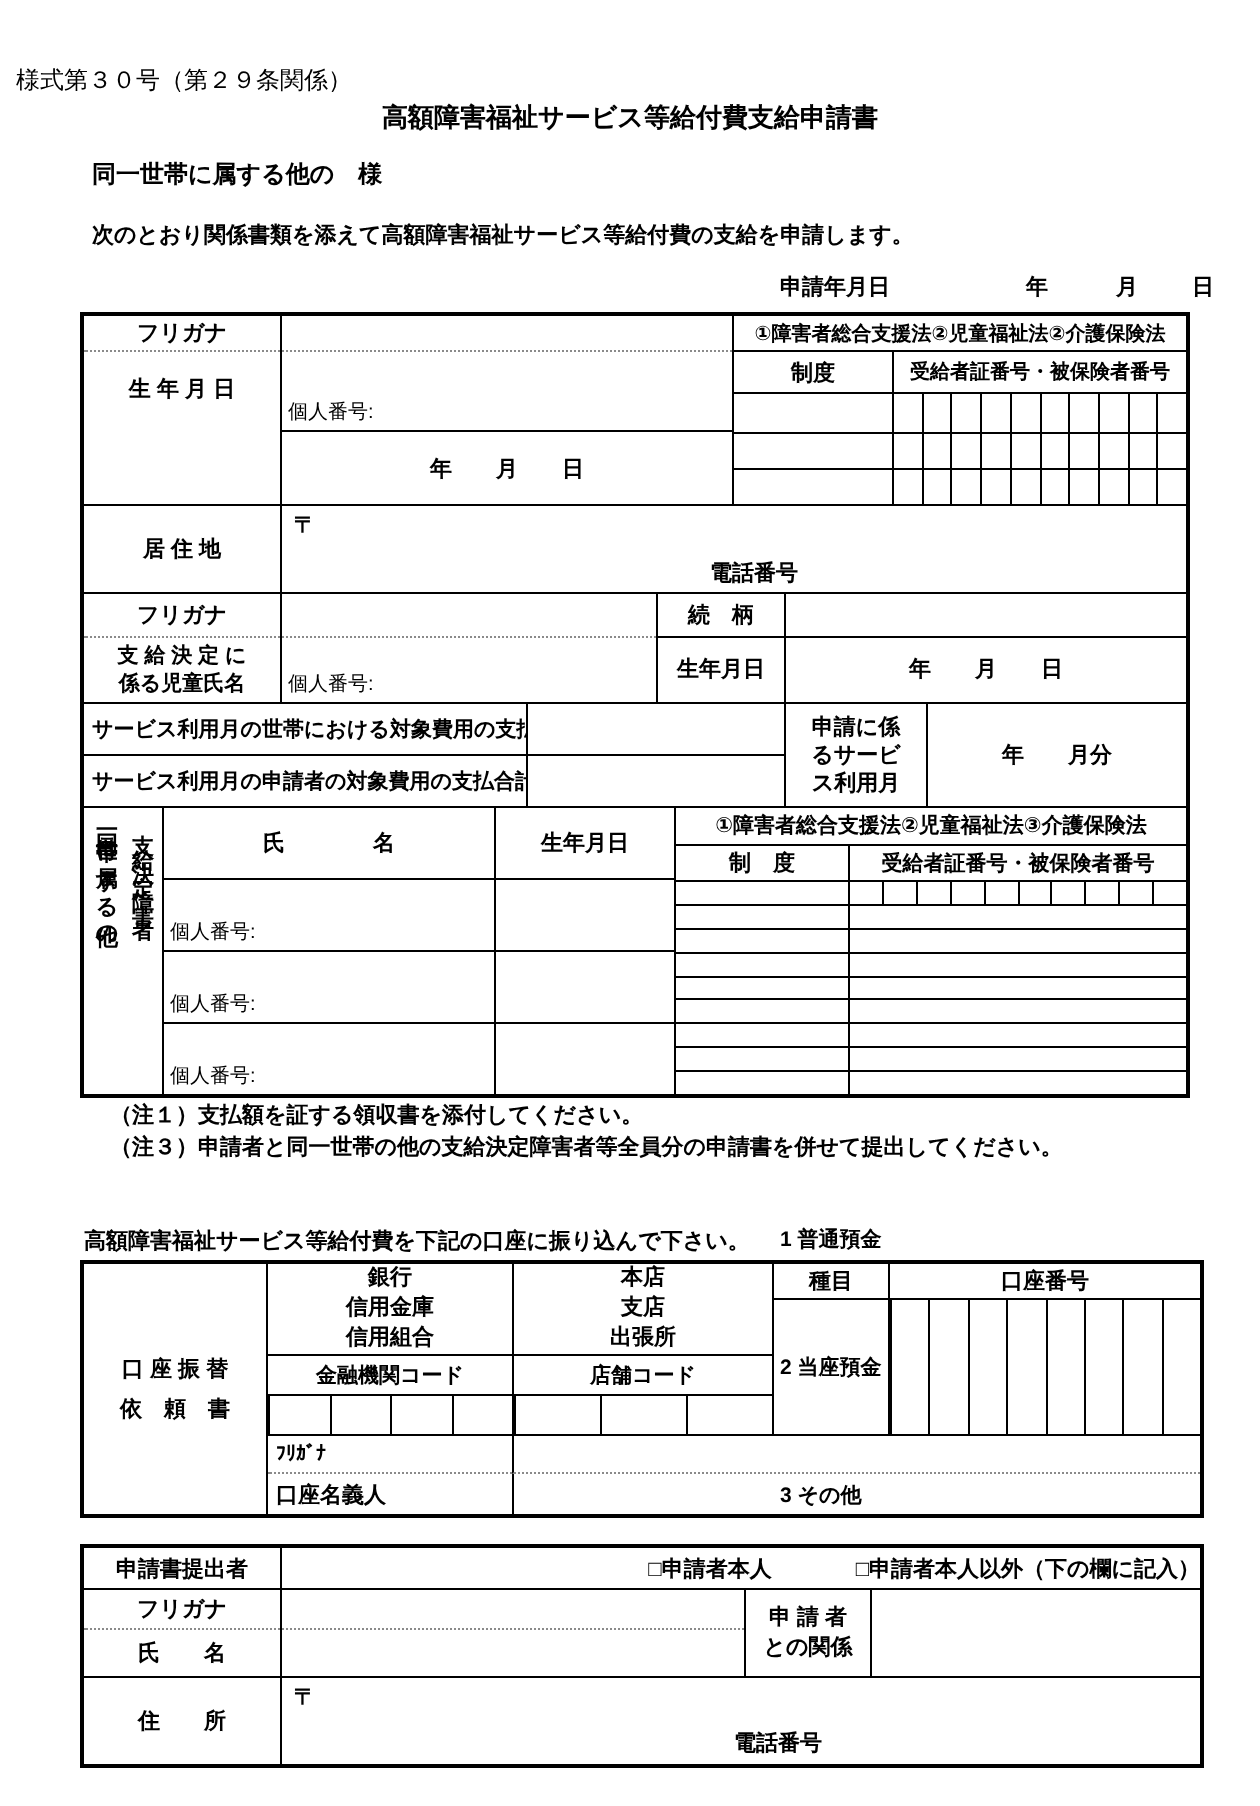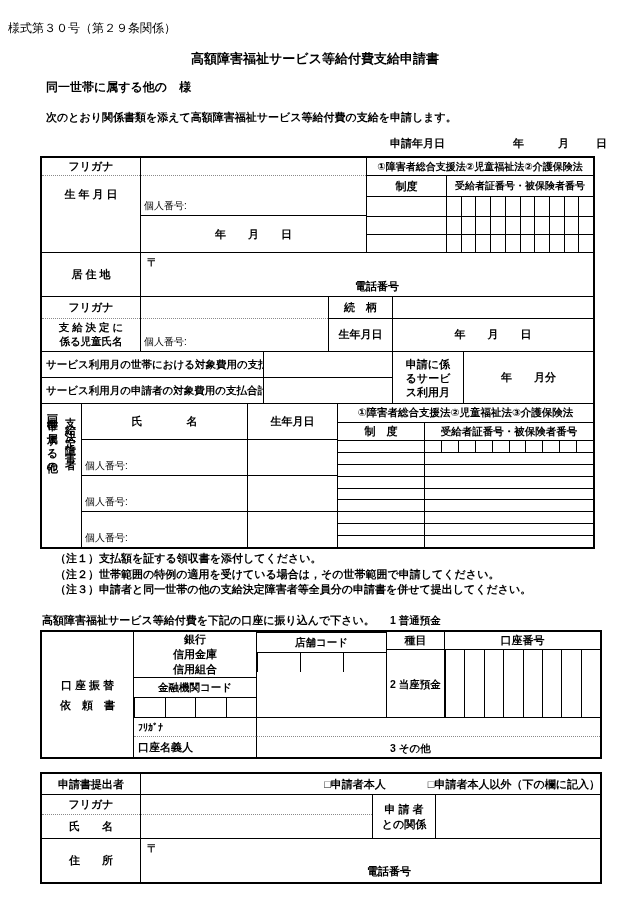--- a/index.html
+++ b/index.html
@@ -38,21 +38,21 @@
   .w79{width:79px}.w86{width:86px}.w90{width:90px}.w91{width:91px}.w98{width:98px}
   .w122{width:122px}.w129{width:129px}.w130{width:130px}.w165{width:165px}
   .w166{width:166px}.w188{width:188px}.w201{width:201px}.w221{width:221px}.w226{width:226px}
   .w227{width:227px}.w232{width:232px}.w256{width:256px}.w453{width:453px}
   .f1{flex:1}
   .notes div { line-height:15.5px; }
 </style>
 </head>
 <body>
 
-<div class="abs serif" style="left:8px;top:20px;font-size:12px;">様式第３０号（第２９条関係）</div>
+<div class="abs serif" style="left:8px;top:32px;font-size:12px;">様式第３０号（第２９条関係）</div>
 <div class="abs b" style="left:0;top:50px;width:630px;text-align:center;font-size:13px;">高額障害福祉サービス等給付費支給申請書</div>
 <div class="abs b" style="left:46px;top:79px;font-size:12px;">同一世帯に属する他の　様</div>
 <div class="abs b s115" style="left:46px;top:110px;">次のとおり関係書類を添えて高額障害福祉サービス等給付費の支給を申請します。</div>
 
 <div class="abs" style="left:40px;top:136px;width:555px;height:18px;">
   <span class="abs b s115" style="left:350px;">申請年月日</span>
   <span class="abs b s115" style="left:473px;">年</span>
   <span class="abs b s115" style="left:518px;">月</span>
   <span class="abs b s115" style="left:556px;">日</span>
 </div>
@@ -271,21 +271,20 @@
               <div class="dcell"></div>
             </div>
         </div>
         </div>
     </div>
   </div>
 </div>
 
 <div class="abs notes b s115" style="left:55px;top:551px;">
   <div>（注１）支払額を証する領収書を添付してください。</div>
-  <div>（注２）世帯範囲の特例の適用を受けている場合は，その世帯範囲で申請してください。</div>
   <div>（注３）申請者と同一世帯の他の支給決定障害者等全員分の申請書を併せて提出してください。</div>
 </div>
 
 <div class="abs b s115" style="left:42px;top:613px;">高額障害福祉サービス等給付費を下記の口座に振り込んで下さい。</div>
 
 <div class="tbl" style="left:40px;top:630px;width:562px;height:129px;">
   <div class="r" style="height:100%;">
     <div class="w91 col cc lab" style="line-height:20px;">
       <div>口 座 振 替</div>
       <div>依　頼　書</div>
@@ -302,20 +301,25 @@
           <div class="h20 bt r">
               <div class="digits">
                 <div class="dcell" style="border-left:1px solid #000;"></div>
                 <div class="dcell" style="border-left:1px solid #000;"></div>
                 <div class="dcell" style="border-left:1px solid #000;"></div>
                 <div class="dcell" style="border-left:1px solid #000;"></div>
               </div>
             </div>
         </div>
         <div class="col w130 bl">
+          <div class="h45 col cc lab" style="line-height:15px;">
+            <div>本店</div>
+            <div>支店</div>
+            <div>出張所</div>
+          </div>
           <div class="h20 bt cc lab s105">店舗コード</div>
           <div class="h20 bt r">
               <div class="digits">
                 <div class="dcell"></div>
                 <div class="dcell"></div>
                 <div class="dcell"></div>
               </div>
             </div>
         </div>
         <div class="col w58 bl">

